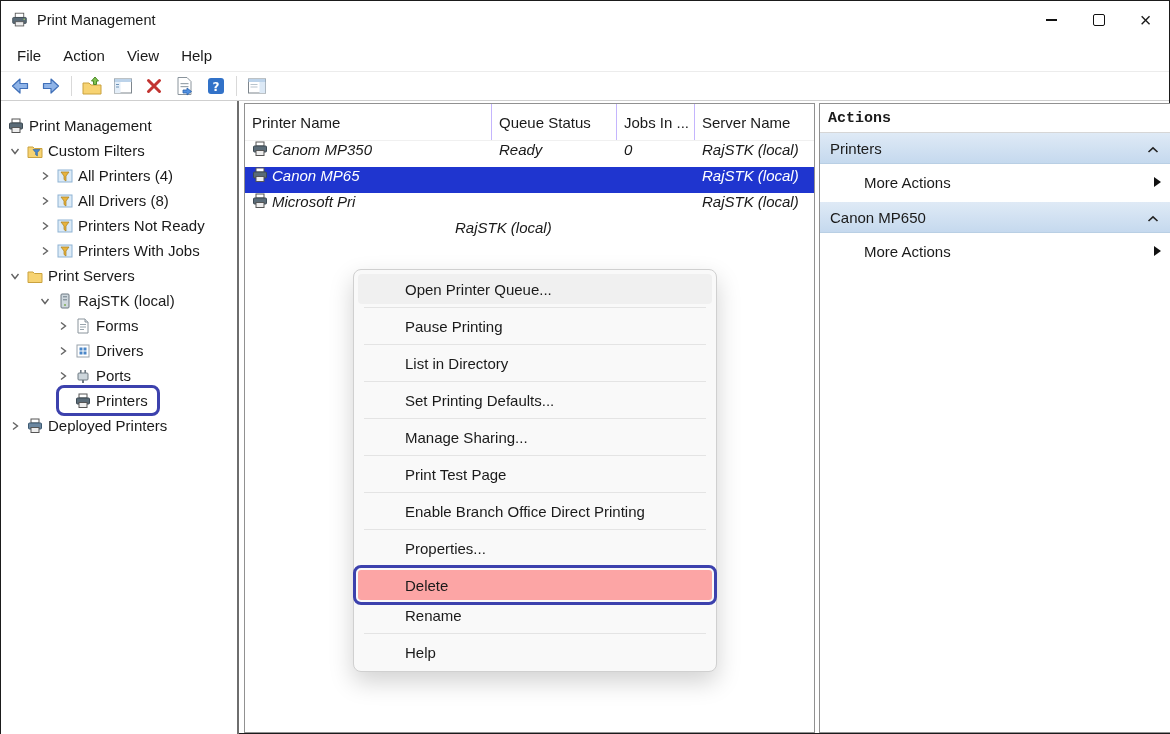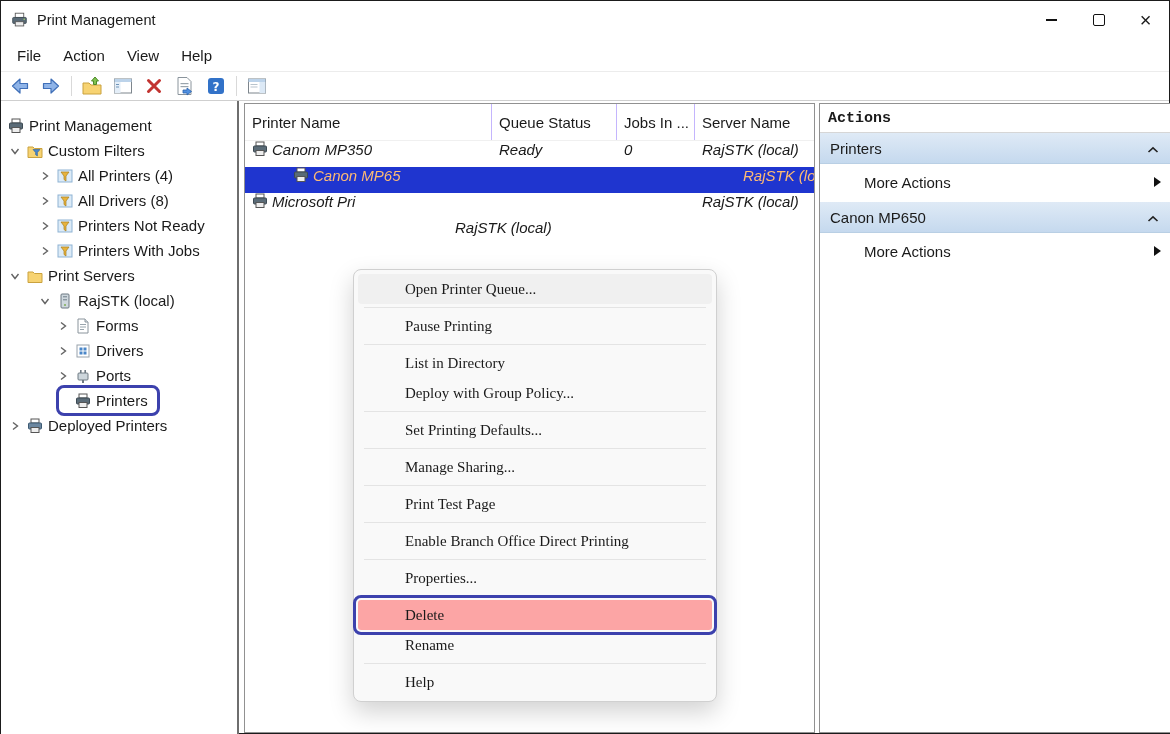--- a/index.html
+++ b/index.html
@@ -45,28 +45,28 @@
 
   
   .list-pane{position:absolute;left:243px;top:2px;width:571px;height:630px;background:#fff;
     border:1px solid #919191;box-sizing:border-box;}
   .list-header{display:flex;height:36px;align-items:stretch;border-bottom:1px solid #f0f0f0;}
   .col{display:flex;align-items:center;padding-left:7px;box-sizing:border-box;border-right:1px solid #c4b5fd;}
   .c1{width:247px}.c2{width:125px}.c3{width:78px}.c4{flex:1;border-right:none}
   .list-row{display:flex;height:26px;align-items:stretch;}
   .cell{display:flex;gap:4px;padding-left:7px;box-sizing:border-box;
     overflow:hidden;white-space:nowrap;font-style:italic;}
-  .list-row.selected{background:var(--selection,#1f35cf);color:#fdba74;padding-left:41px;}
+  .list-row.selected{background:var(--selection,#1f35cf);color:#ffffff;}
   .picon{flex:none;display:flex;}
 
   
   .context-menu{position:absolute;left:352px;top:168px;width:364px;background:#f9f9f9;
     border:1px solid #d0d0d0;border-radius:8px;box-shadow:0 10px 24px rgba(0,0,0,0.18);
     padding:4px 0;box-sizing:border-box;z-index:50;}
-  .cm-item{height:30px;display:flex;align-items:center;padding-left:47px;margin:0 4px;border-radius:4px;position:relative;font-family:Liberation Serif, serif;}
+  .cm-item{height:30px;display:flex;align-items:center;padding-left:47px;margin:0 4px;border-radius:4px;position:relative;}
   .cm-item.hover{background:#f0f0f0;}
   .cm-item.annotated{outline:3px solid var(--annotation,#3c41ad);outline-offset:2px;background:#fca5a5;border-radius:3px;}
   .menu-sep{height:1px;background:#e4e4e4;margin:3px 10px;}
 
   
   .actions-pane{position:absolute;left:818px;top:2px;width:352px;height:630px;background:#fff;
     border:1px solid #919191;border-right:none;box-sizing:border-box;}
   .actions-title{height:28px;display:flex;align-items:center;padding-left:8px;font-weight:bold;
     border-bottom:1px solid #d6d6d6;font-family:Liberation Mono, monospace;}
   .action-header{height:30px;display:flex;align-items:center;justify-content:space-between;
@@ -463,21 +463,20 @@
         <span class="arrow-right"></span>
       </div>
     </div>
 
     <div class="context-menu">
       <div class="cm-item hover">Open Printer Queue...</div>
       <div class="menu-sep"></div>
       <div class="cm-item">Pause Printing</div>
       <div class="menu-sep"></div>
       <div class="cm-item">List in Directory</div>
-      <div class="cm-item">Deploy with Group Policy...</div>
       <div class="menu-sep"></div>
       <div class="cm-item">Set Printing Defaults...</div>
       <div class="menu-sep"></div>
       <div class="cm-item">Manage Sharing...</div>
       <div class="menu-sep"></div>
       <div class="cm-item">Print Test Page</div>
       <div class="menu-sep"></div>
       <div class="cm-item">Enable Branch Office Direct Printing</div>
       <div class="menu-sep"></div>
       <div class="cm-item">Properties...</div>

